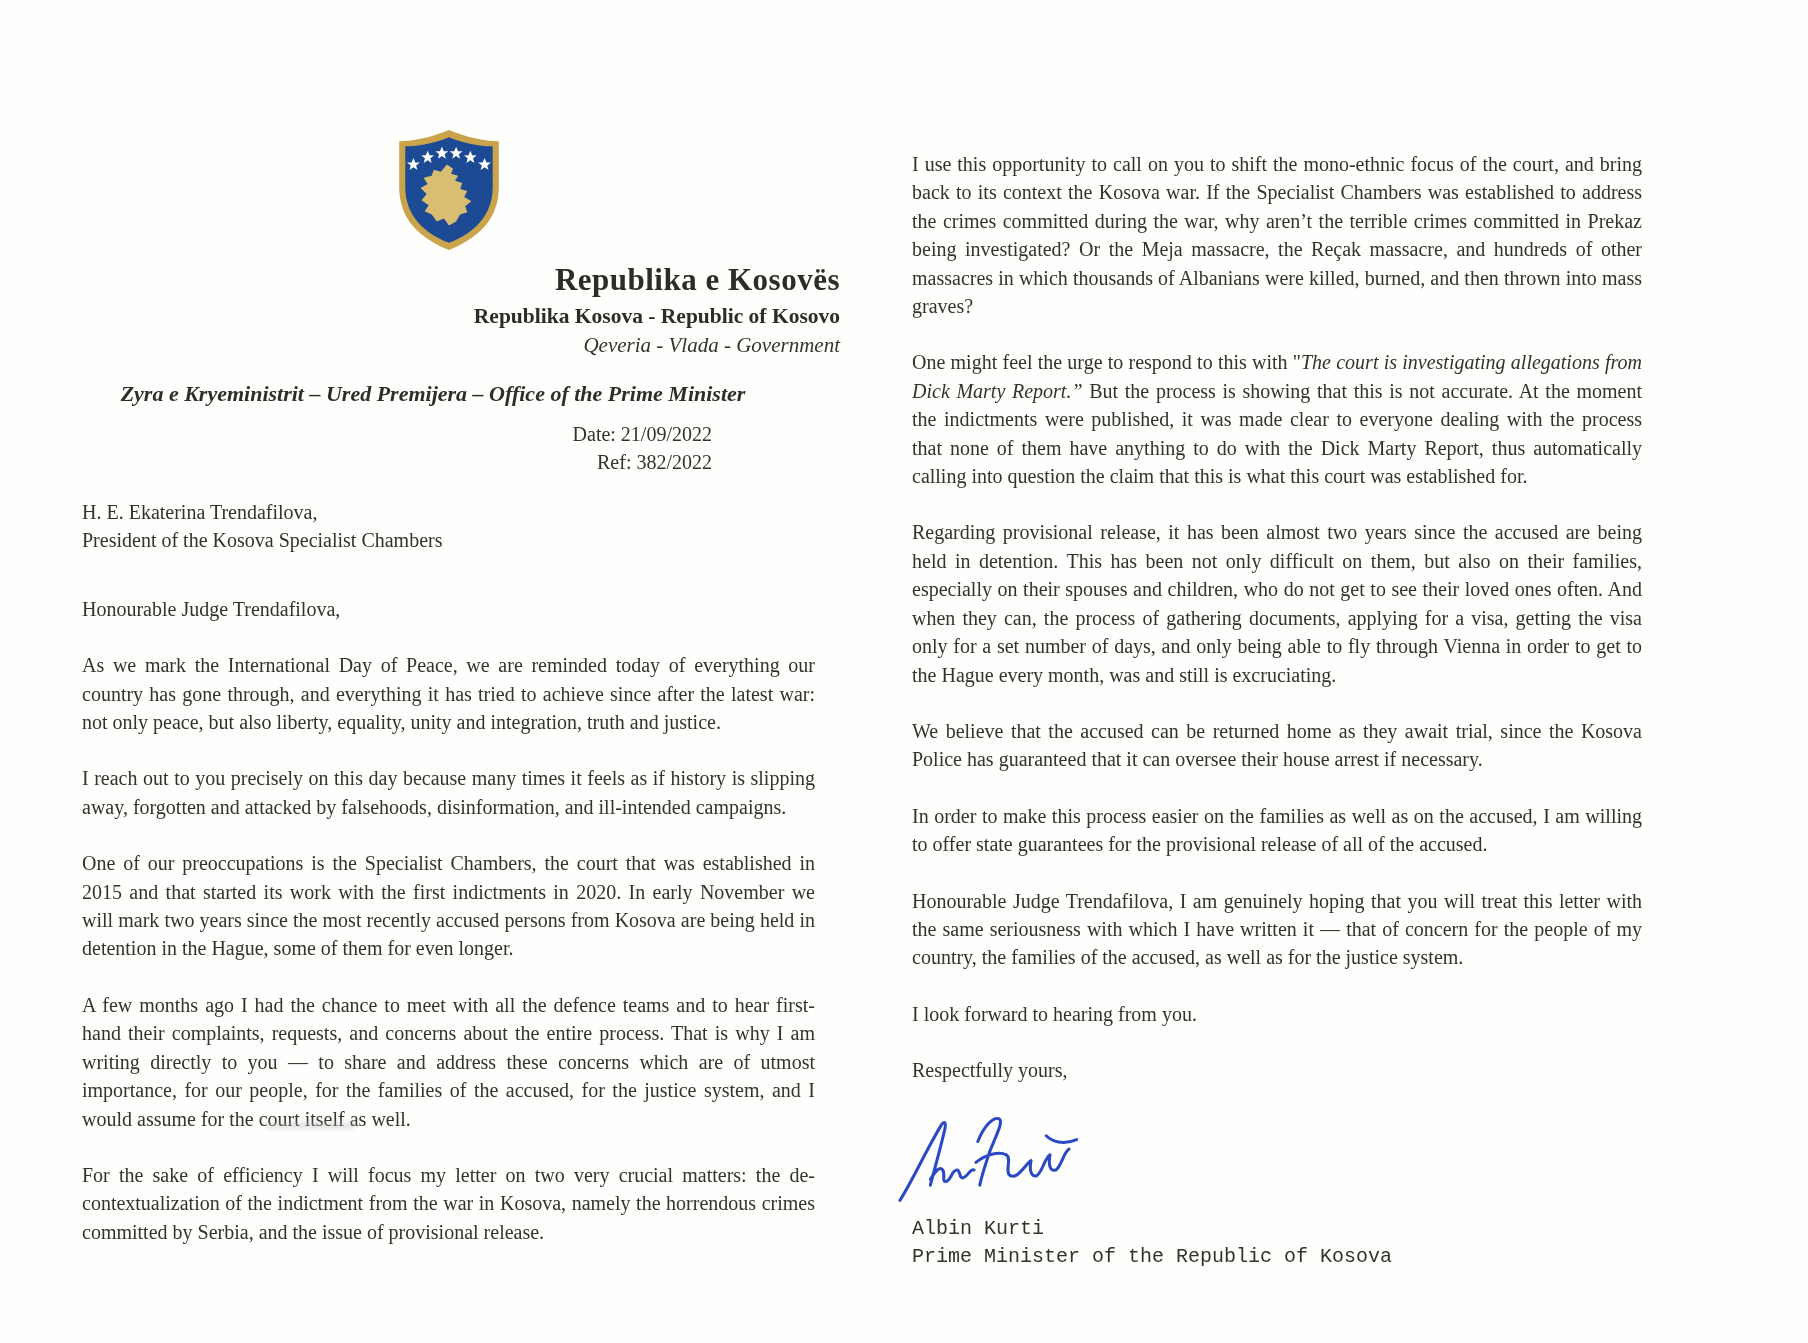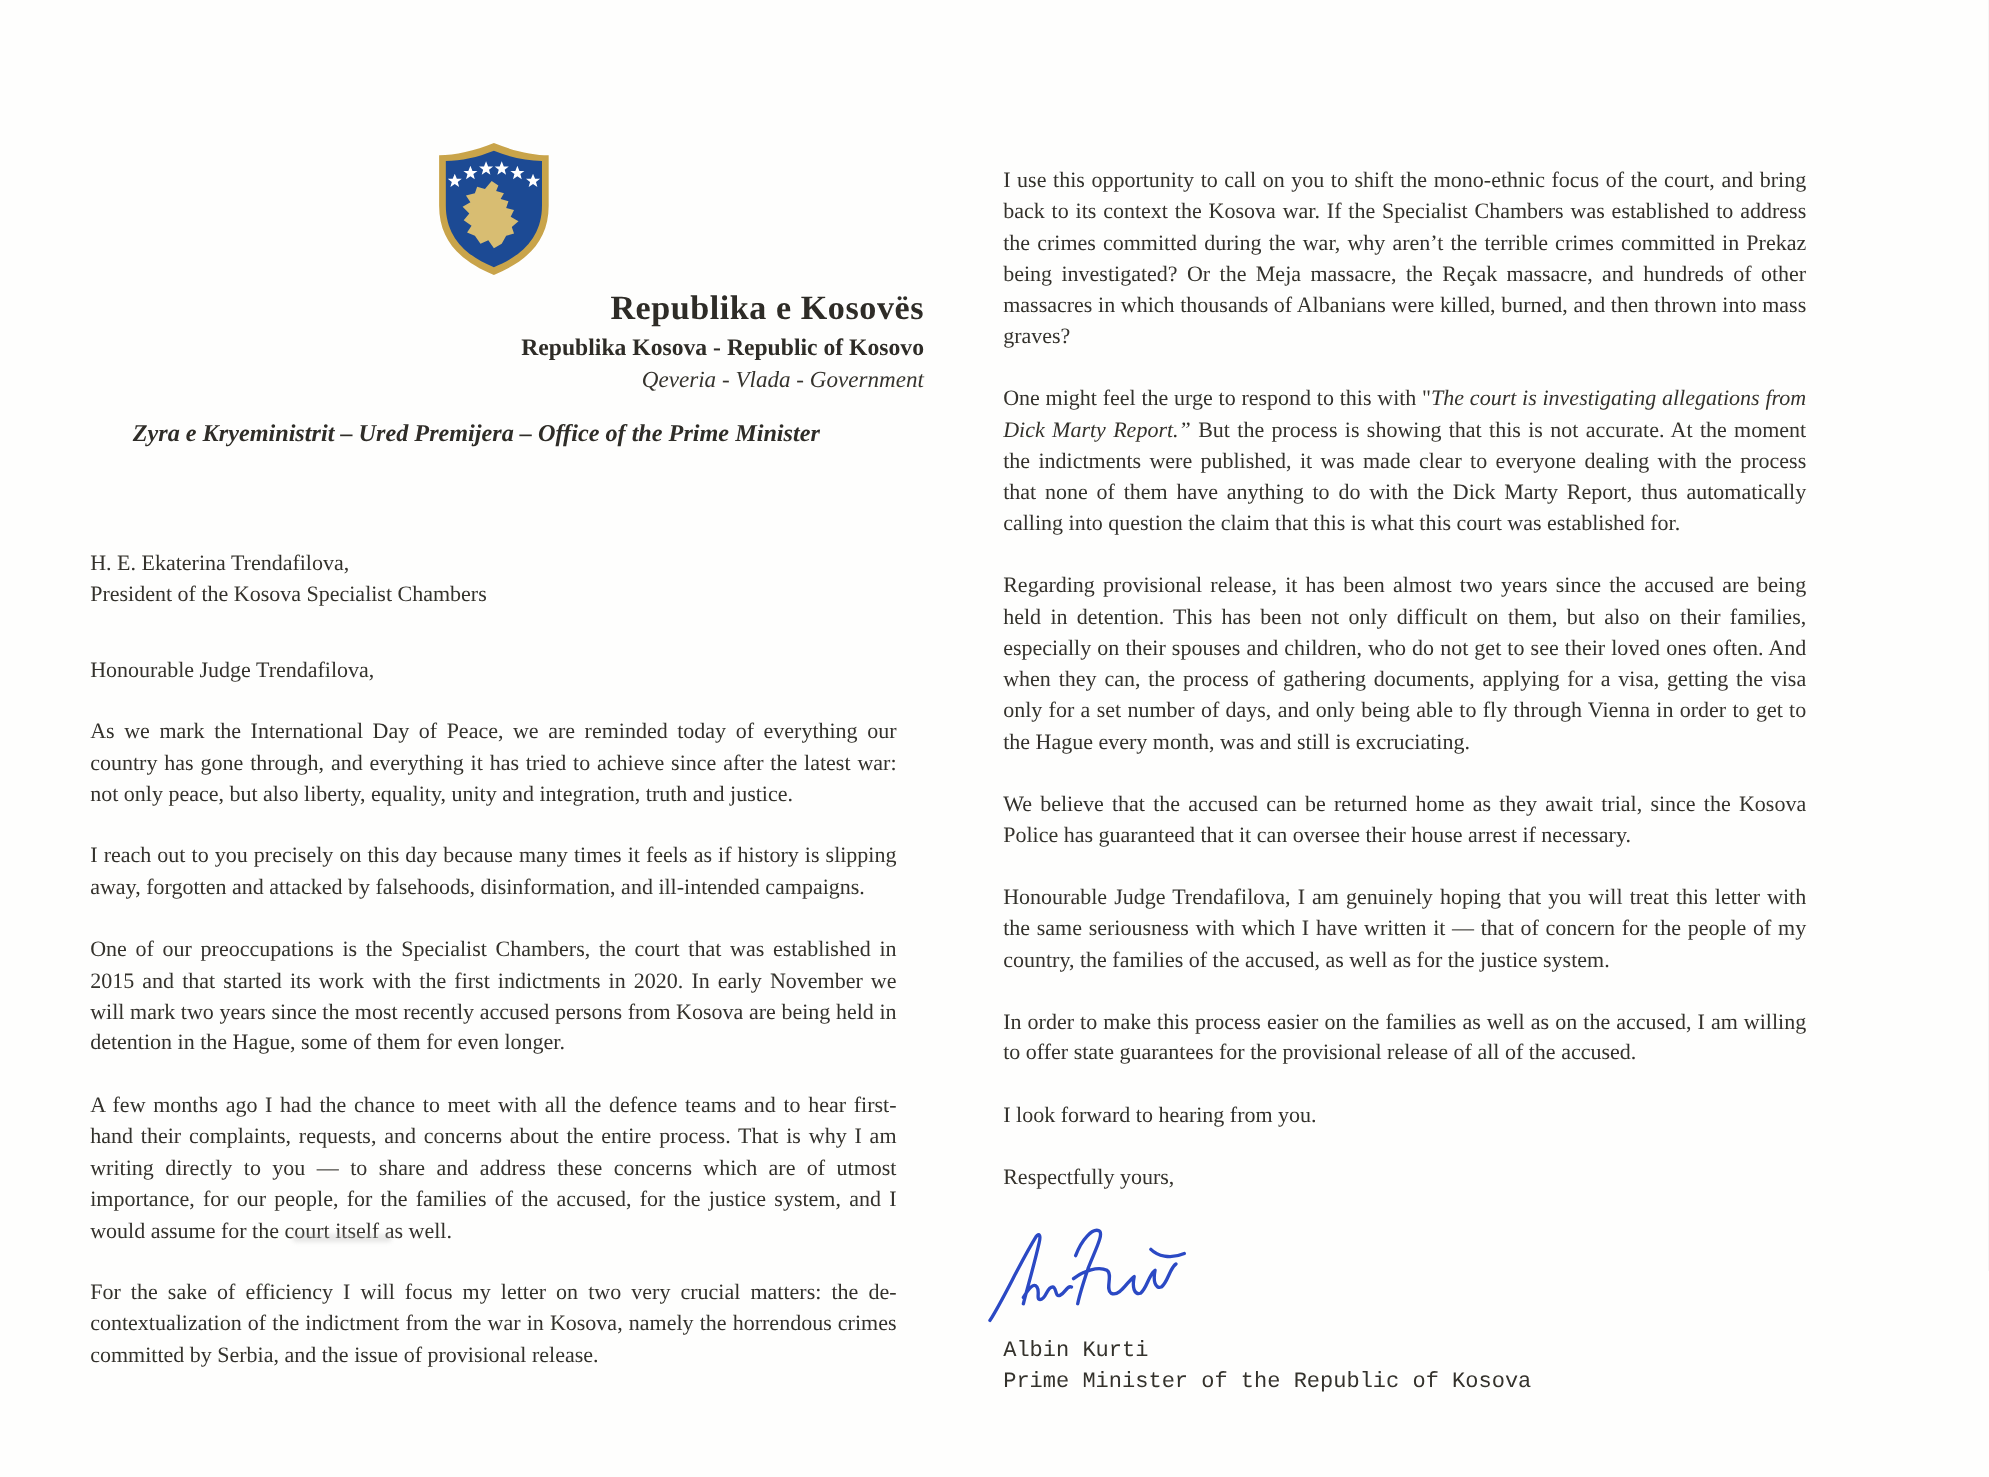--- a/index.html
+++ b/index.html
@@ -59,41 +59,45 @@
     </g>
   </svg>
 
   <div class="org-head">
     <div class="org-title">Republika e Kosovës</div>
     <div class="org-sub">Republika Kosova - Republic of Kosovo</div>
     <div class="org-sub2">Qeveria - Vlada - Government</div>
   </div>
   <div class="office-line">Zyra e Kryeministrit – Ured Premijera – Office of the Prime Minister</div>
 
+  <div class="date-block">
+    <div>Date: 21/09/2022</div>
+    <div>Ref: 382/2022</div>
+  </div>
 
   <div class="col col-left">
     <div class="recipient">
       <div>H. E. Ekaterina Trendafilova,</div>
       <div>President of the Kosova Specialist Chambers</div>
     </div>
     <p class="noj">Honourable Judge Trendafilova,</p>
     <p>As we mark the International Day of Peace, we are reminded today of everything our country has gone through, and everything it has tried to achieve since after the latest war: not only peace, but also liberty, equality, unity and integration, truth and justice.</p>
     <p>I reach out to you precisely on this day because many times it feels as if history is slipping away, forgotten and attacked by falsehoods, disinformation, and ill-intended campaigns.</p>
     <p>One of our preoccupations is the Specialist Chambers, the court that was established in 2015 and that started its work with the first indictments in 2020. In early November we will mark two years since the most recently accused persons from Kosova are being held in detention in the Hague, some of them for even longer.</p>
     <p>A few months ago I had the chance to meet with all the defence teams and to hear first-hand their complaints, requests, and concerns about the entire process. That is why I am writing directly to you — to share and address these concerns which are of utmost importance, for our people, for the families of the accused, for the justice system, and I would assume for the court itself as well.</p>
     <p>For the sake of efficiency I will focus my letter on two very crucial matters: the de-contextualization of the indictment from the war in Kosova, namely the horrendous crimes committed by Serbia, and the issue of provisional release.</p>
   </div>
 
   <div class="col col-right">
     <p>I use this opportunity to call on you to shift the mono-ethnic focus of the court, and bring back to its context the Kosova war. If the Specialist Chambers was established to address the crimes committed during the war, why aren’t the terrible crimes committed in Prekaz being investigated? Or the Meja massacre, the Reçak massacre, and hundreds of other massacres in which thousands of Albanians were killed, burned, and then thrown into mass graves?</p>
     <p><span>One might feel the urge to respond to this with "</span><span class="q">The court is investigating allegations from Dick Marty Report.”</span><span> But the process is showing that this is not accurate. At the moment the indictments were published, it was made clear to everyone dealing with the process that none of them have anything to do with the Dick Marty Report, thus automatically calling into question the claim that this is what this court was established for.</span></p>
     <p>Regarding provisional release, it has been almost two years since the accused are being held in detention. This has been not only difficult on them, but also on their families, especially on their spouses and children, who do not get to see their loved ones often. And when they can, the process of gathering documents, applying for a visa, getting the visa only for a set number of days, and only being able to fly through Vienna in order to get to the Hague every month, was and still is excruciating.</p>
     <p>We believe that the accused can be returned home as they await trial, since the Kosova Police has guaranteed that it can oversee their house arrest if necessary.</p>
+    <p>In order to make this process easier on the families as well as on the accused, I am willing to offer state guarantees for the provisional release of all of the accused.</p>
     <p>Honourable Judge Trendafilova, I am genuinely hoping that you will treat this letter with the same seriousness with which I have written it — that of concern for the people of my country, the families of the accused, as well as for the justice system.</p>
-    <p>In order to make this process easier on the families as well as on the accused, I am willing to offer state guarantees for the provisional release of all of the accused.</p>
     <p class="noj">I look forward to hearing from you.</p>
     <p class="noj">Respectfully yours,</p>
 
     <div class="sig-wrap">
       <svg width="200" height="95" viewBox="0 0 210 100" fill="none" stroke-width="3.2" stroke-linecap="round" stroke-linejoin="round">
         <path d="M6,92 C20,70 34,38 50,12 C53,8 55,10 53,18 C48,40 42,60 38,76 M38,70 C44,60 48,56 51,60 C54,64 50,72 54,72 C60,72 60,60 66,60 C70,60 68,70 73,68 C78,66 80,58 84,60" stroke="#2b49c4"></path>
         <path d="M88,30 C94,14 104,4 110,6 C116,8 106,26 100,42 C96,54 92,66 90,76 M86,52 C96,44 110,40 118,44 C124,48 116,62 122,66 C130,70 138,54 144,50 C142,60 144,68 150,66 C156,62 158,48 164,44 C162,54 164,62 170,60 C176,56 178,42 184,38 M160,24 C166,30 178,34 192,28" stroke="#2b49c4"></path>
       </svg>
     </div>
 

